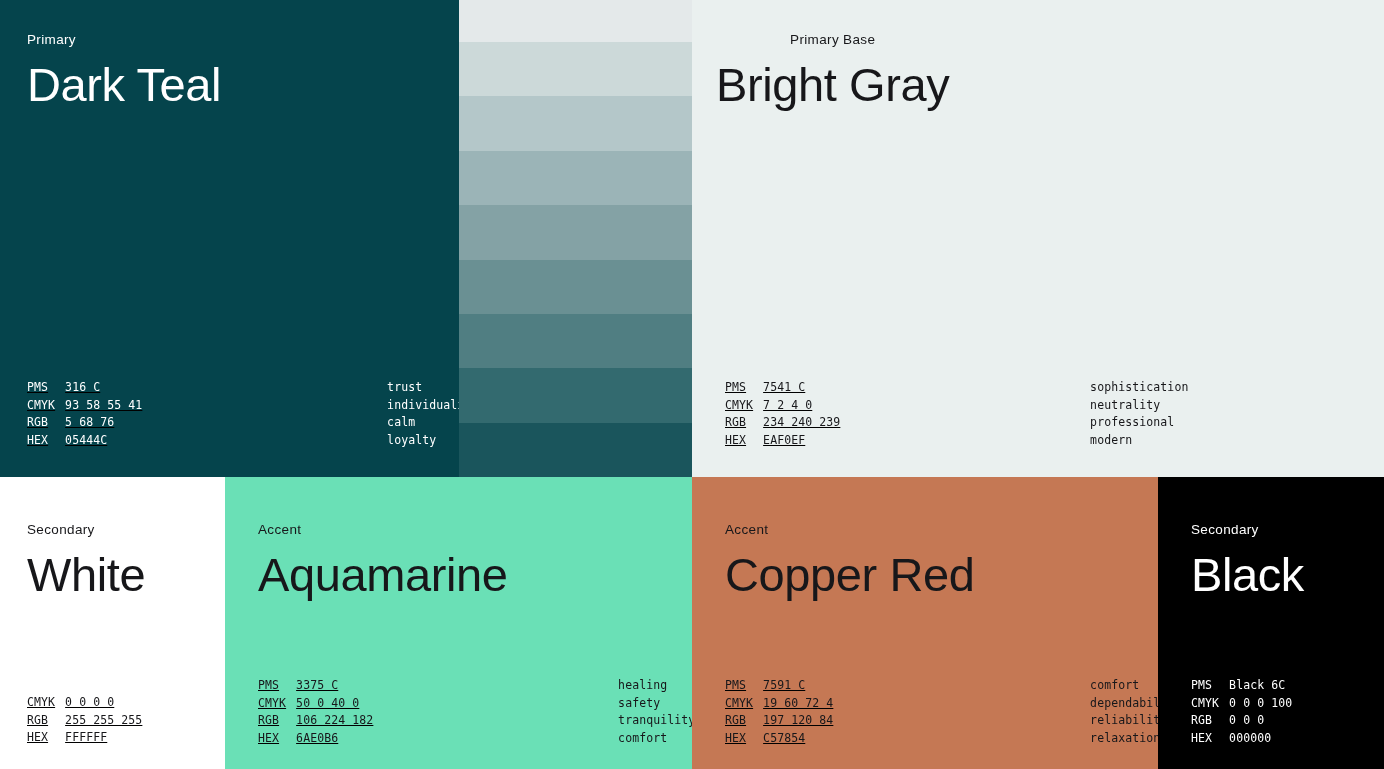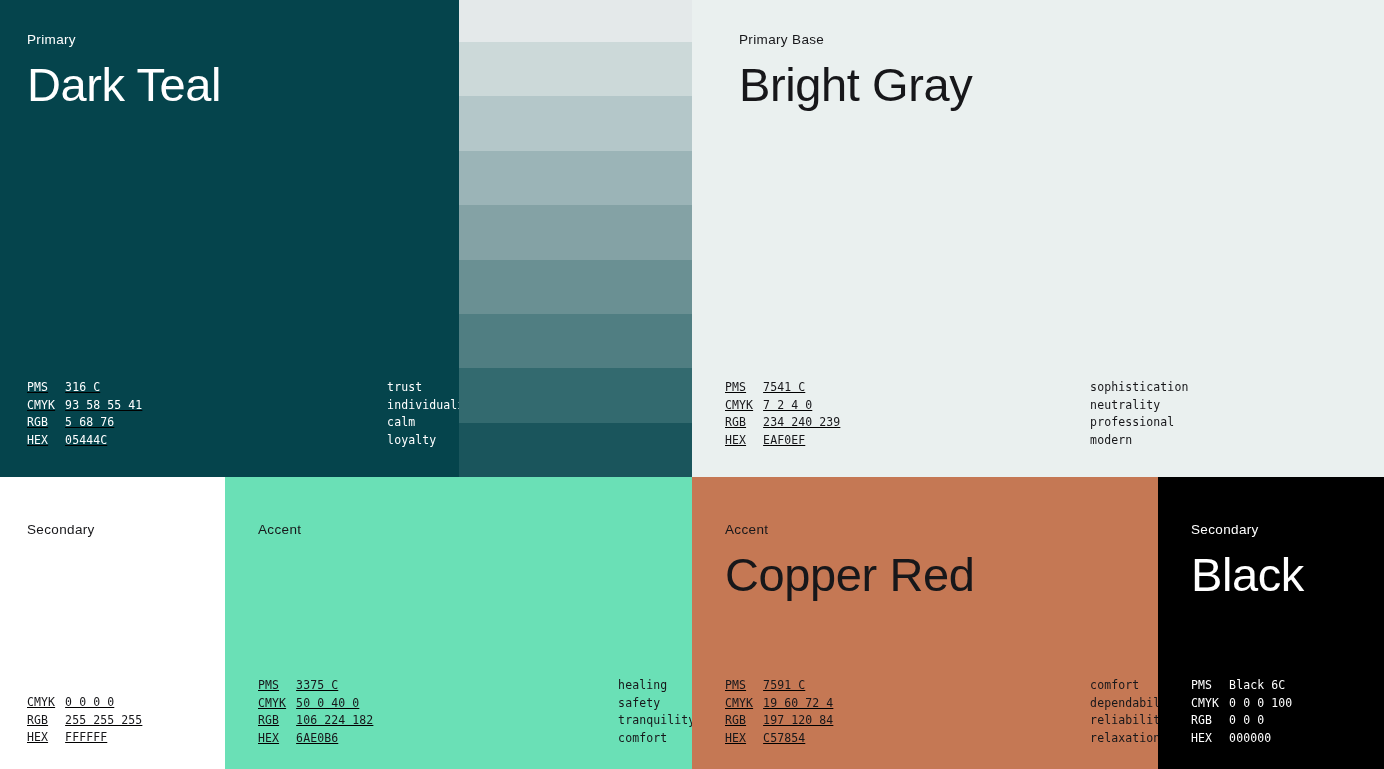--- a/index.html
+++ b/index.html
@@ -55,21 +55,21 @@
 
   
   #tint-column {
     position:absolute; left:459px; top:0; width:233px; height:477px;
     display:flex; flex-direction:column;
   }
   #tint-column .tint-band { width:100%; }
 
   
   #panel-dark-teal   .panel-head { left:27px;  top:33px; }
-  #panel-bright-gray .panel-head { left:47px;  top:33px; }
+  #panel-bright-gray .panel-head { left:24px;  top:33px;text-align:center; }
   #panel-white       .panel-head { left:27px;  top:523px; }
   #panel-aquamarine  .panel-head { left:33px;  top:523px; }
   #panel-copper-red  .panel-head { left:33px;  top:523px; }
   #panel-black       .panel-head { left:33px;  top:523px; }
   #panel-white .panel-head, #panel-aquamarine .panel-head,
   #panel-copper-red .panel-head, #panel-black .panel-head { top:46px; }
 
   
   #panel-dark-teal   .specs { left:27px;  top:379px; }
   #panel-bright-gray .specs { left:33px;  top:379px; }
@@ -157,36 +157,38 @@
         <div class="trait">neutrality</div>
         <div class="trait">professional</div>
         <div class="trait">modern</div>
       </div>
     </div>
   </section>
 
   <section class="panel on-light" id="panel-white" style="background: rgb(255, 255, 255);">
     <div class="panel-head">
       <div class="eyebrow">Secondary</div>
+      <div class="colorname">White</div>
     </div>
     <div class="specs">
       <div class="spec-table">
         <div class="spec-label">CMYK</div>
         <div class="spec-value">0 0 0 0</div>
         <div class="spec-label">RGB</div>
         <div class="spec-value">255 255 255</div>
         <div class="spec-label">HEX</div>
         <div class="spec-value">FFFFFF</div>
       </div>
     </div>
   </section>
 
   <section class="panel on-light" id="panel-aquamarine" style="background: rgb(106, 224, 182);">
     <div class="panel-head">
       <div class="eyebrow">Accent</div>
+      <div class="colorname">Aquamarine</div>
     </div>
     <div class="specs">
       <div class="spec-table">
         <div class="spec-label">PMS</div>
         <div class="spec-value">3375 C</div>
         <div class="spec-label">CMYK</div>
         <div class="spec-value">50 0 40 0</div>
         <div class="spec-label">RGB</div>
         <div class="spec-value">106 224 182</div>
         <div class="spec-label">HEX</div>

